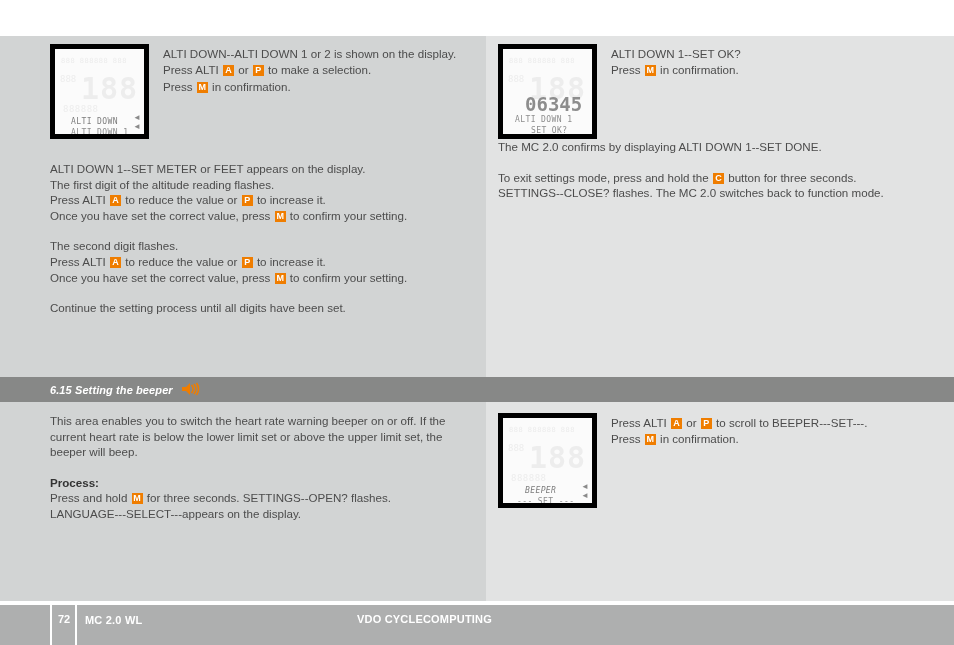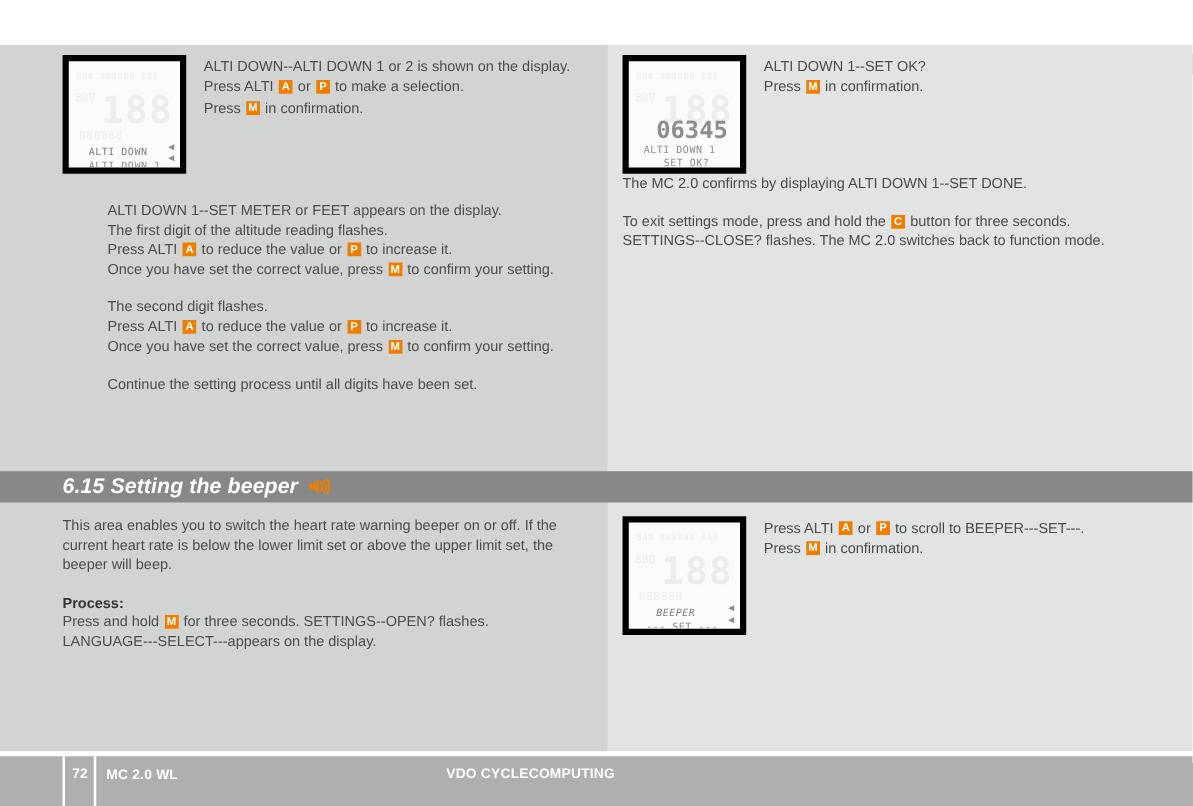--- a/index.html
+++ b/index.html
@@ -88,21 +88,21 @@
     left: 0;
     top: 341px;
     width: 954px;
     height: 25px;
     background: #878887;
     display: flex;
     align-items: center;
   }
   .section-bar-title {
     margin-left: 50px;
-    font-size: 17px;
+    font-size: 11px;
     font-weight: bold;
     font-style: italic;
     color: #ffffff;
     letter-spacing: 0.1px;
     white-space: nowrap;
   }
   .beeper-icon {
     display: inline-block;
     vertical-align: -2px;
     margin-left: 7px;
@@ -296,21 +296,21 @@
           <div class="lcd-seg-row seg-label2" style="left:16px;">ALTI DOWN 1</div>
           <div class="lcd-arrows">◄<br>◄</div>
         </div>
         <div class="lcd-text">
           <span>ALTI DOWN--ALTI DOWN 1 or 2 is shown on the display.</span><br>
           <span>Press ALTI </span><span class="key">A</span><span> or </span><span class="key">P</span><span> to make a selection.</span><br>
           <span>Press </span><span class="key">M</span><span> in confirmation.</span>
         </div>
       </div>
 
-      <div class="block" style="margin-top:22px;margin-left:36px;">
+      <div class="block" style="margin-top:22px;">
         <p>
           <span>ALTI DOWN 1--SET METER or FEET appears on the display.</span><br>
           <span>The first digit of the altitude reading flashes.</span><br>
           <span>Press ALTI </span><span class="key">A</span><span> to reduce the value or </span><span class="key">P</span><span> to increase it.</span><br>
           <span>Once you have set the correct value, press </span><span class="key">M</span><span> to confirm your setting.</span>
         </p>
         <div class="gap"></div>
         <p>
           <span>The second digit flashes.</span><br>
           <span>Press ALTI </span><span class="key">A</span><span> to reduce the value or </span><span class="key">P</span><span> to increase it.</span><br>

